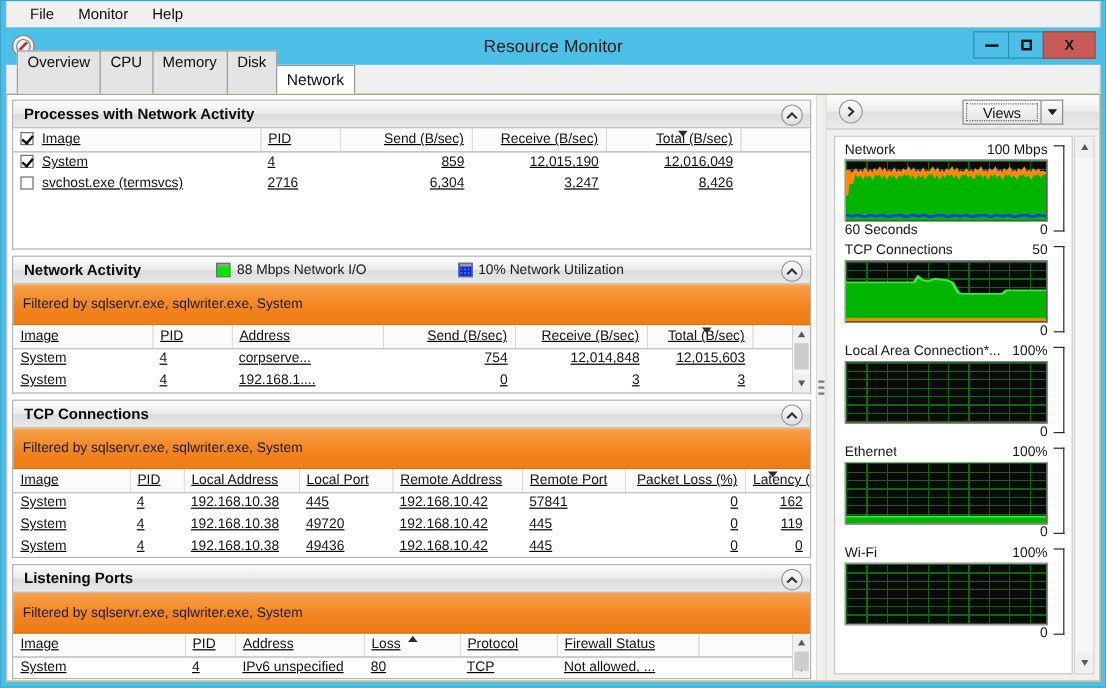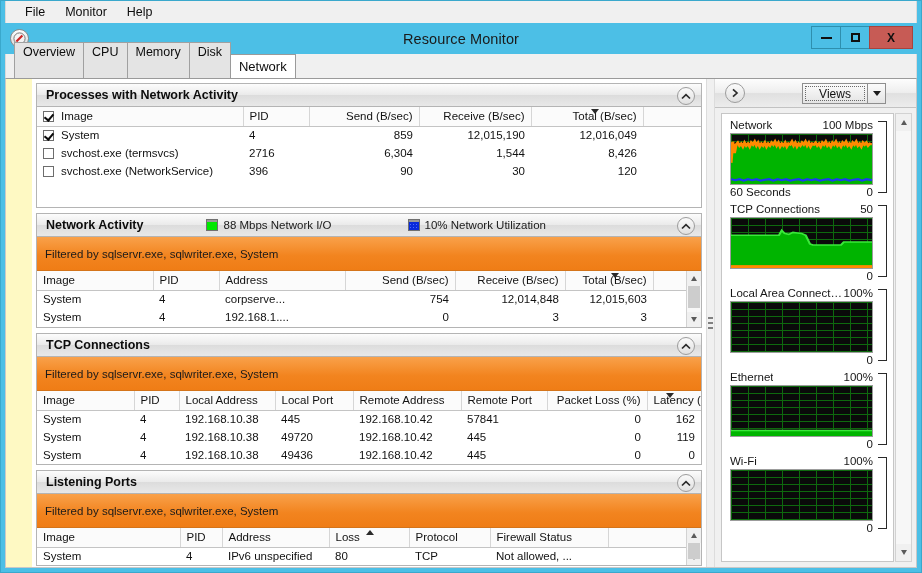--- a/index.html
+++ b/index.html
@@ -100,25 +100,24 @@
     position: relative; z-index: 3;
     border-color: #9a9a9a;
     font-size: 13px;
   }
 
   
   #body {
     flex: 1 1 auto;
     display: flex;
     margin: 0 4px 4px 4px;
-    background: #fef9c3;
+    background: #eab308;
     border: 1px solid #c8c8c8;
     border-top: 1px solid #9a9a9a;
     overflow: hidden;
-    padding-left: 26px;
   }
   #left {
     width: 674px; flex: 0 0 674px;
     background: #ffffff;
     padding: 4px 4px 0 4px;
     overflow: hidden;
     position: relative;
   }
   #splitter {
     width: 9px; flex: 0 0 9px;
@@ -195,20 +194,21 @@
     height: 1px; background: #d4741a;
   }
 
   
   .tbl-wrap {
     border: 1px solid #b4b4b4;
     border-top: none;
     background: #ffffff;
     display: flex;
     overflow: hidden;
+    text-decoration: underline;
   }
   .tbl-area { flex: 1 1 auto; overflow: hidden; }
   table.grid {
     width: 100%;
     border-collapse: collapse;
     font-size: 11.5px;
     color: #121212;
     table-layout: fixed;
   }
   table.grid thead th {
@@ -459,30 +459,22 @@
                   <td>4</td>
                   <td class="num">859</td>
                   <td class="num">12,015,190</td>
                   <td class="num">12,016,049</td>
                   <td></td>
                 </tr>
                 <tr>
                   <td><span class="chk"></span><span>svchost.exe (termsvcs)</span></td>
                   <td>2716</td>
                   <td class="num">6,304</td>
-                  <td class="num">1,544</td>
+                  <td class="num">3,247</td>
                   <td class="num">8,426</td>
-                  <td></td>
-                </tr>
-                <tr>
-                  <td><span class="chk"></span><span>svchost.exe (NetworkService)</span></td>
-                  <td>396</td>
-                  <td class="num">90</td>
-                  <td class="num">30</td>
-                  <td class="num">120</td>
                   <td></td>
                 </tr>
               </tbody>
             </table>
           </div>
         </div>
       </div>
 
       <div class="section">
         <div class="sec-header">

